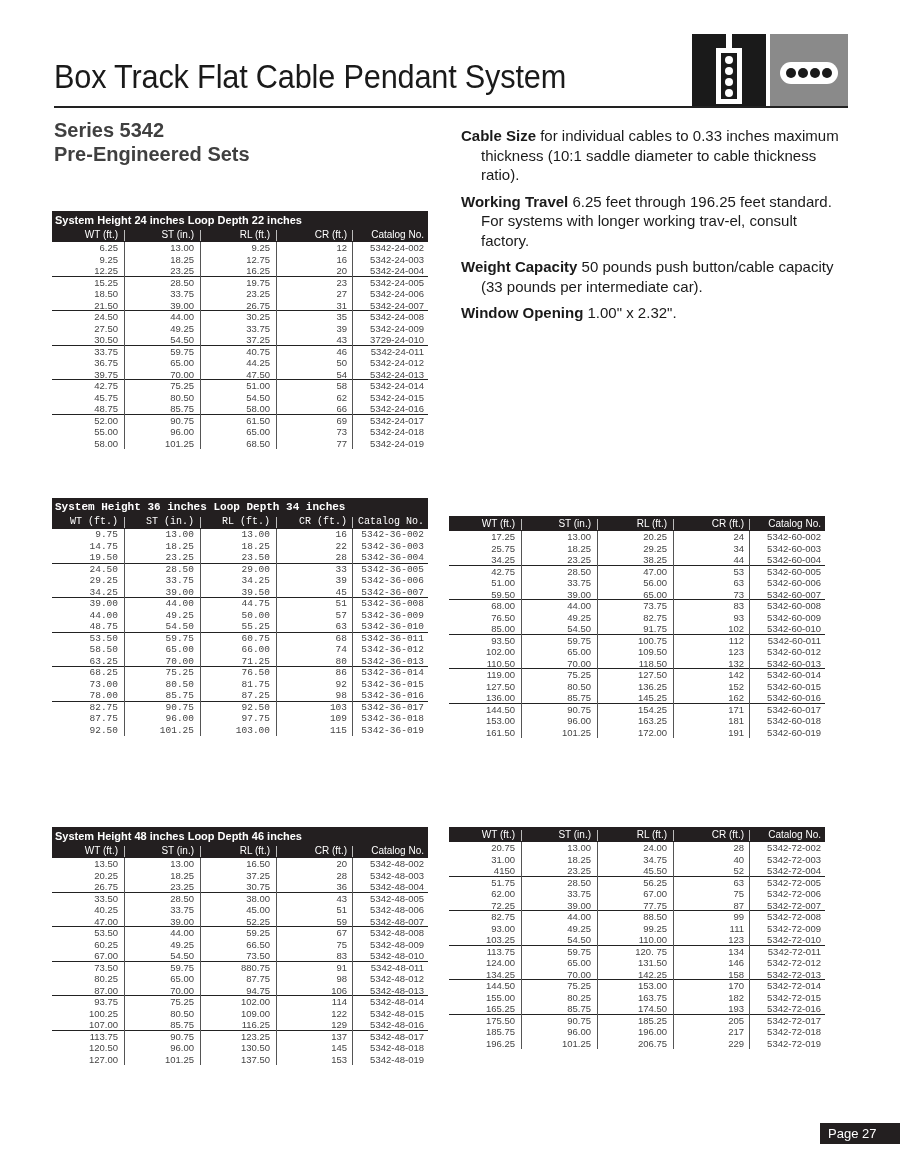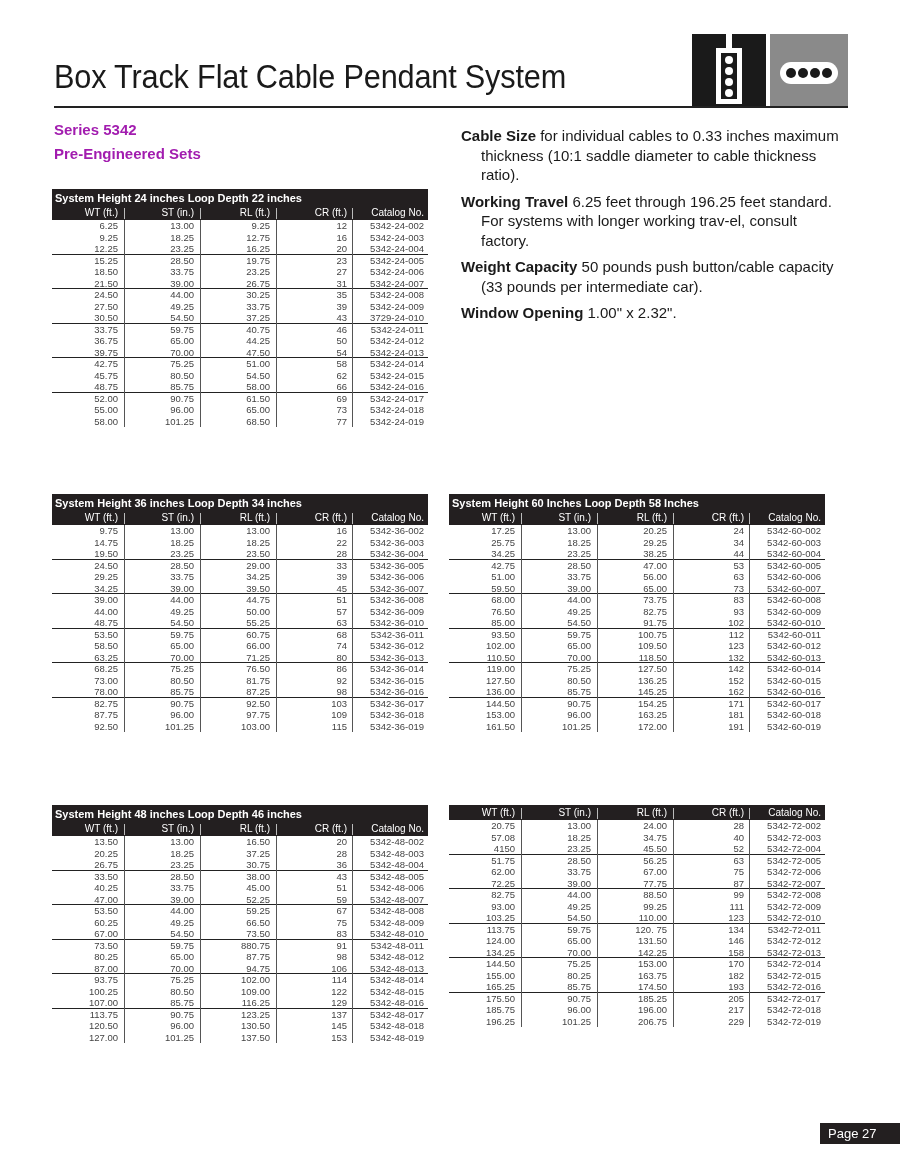--- a/index.html
+++ b/index.html
@@ -11,27 +11,27 @@
   .logo { position: absolute; left: 692px; top: 34px; width: 156px; height: 72px; }
   .logo-left { position: absolute; left: 0; top: 0; width: 74px; height: 72px; background: #1a1a1a; }
   .logo-right { position: absolute; left: 78px; top: 0; width: 78px; height: 72px; background: #8a8a8a; }
   .logo-slot { position: absolute; left: 34px; top: 0; width: 6px; height: 16px; background: #fff; }
   .logo-box { position: absolute; left: 24px; top: 14px; width: 26px; height: 56px; background: #fff; }
   .logo-box-inner { position: absolute; left: 5px; top: 5px; width: 16px; height: 46px; background: #1a1a1a; }
   .vdot { position: absolute; left: 4px; width: 8px; height: 8px; border-radius: 50%; background: #fff; }
   .logo-pill { position: absolute; left: 10px; top: 28px; width: 58px; height: 22px; border-radius: 11px; background: #fff; }
   .hdot { position: absolute; top: 6px; width: 10px; height: 10px; border-radius: 50%; background: #1a1a1a; }
 
-  .series { position: absolute; left: 54px; top: 118px; font-family: "Liberation Sans", sans-serif; font-weight: bold; font-size: 15px; line-height: 24px; color: #a21caf; }
+  .series { position: absolute; left: 54px; top: 118px; font-family: "Liberation Sans", sans-serif; font-weight: bold; font-size: 20px; line-height: 24px; color: #404040; }
 
   .specs { position: absolute; left: 445px; top: 126px; width: 400px; font-family: "Liberation Sans", sans-serif; font-size: 15px; line-height: 19.5px; color: #1a1a1a; }
   .spec { margin: 0 0 7px 16px; padding-left: 20px; text-indent: -20px; }
   .spec b { font-weight: bold; }
 
-  .tbl { position: absolute; width: 376px; font-family: "Liberation Sans", sans-serif; }
+  .tbl { position: absolute; width: 376px; font-family: "Liberation Sans", sans-serif; margin-top: 22px; }
   .tbl-head { background: #231f20; color: #fff; }
   .tbl-title { font-size: 11px; font-weight: bold; padding: 3px 3px 0 3px; height: 13px; line-height: 13px; white-space: nowrap; }
   .tbl-cols { display: flex; height: 15px; font-size: 10px; line-height: 15px; }
   .tbl-cols span { display: block; text-align: right; box-sizing: border-box; position: relative; }
   .c0 { width: 73px; padding-right: 7px; }
   .c1 { width: 76px; padding-right: 7px; }
   .c2 { width: 76px; padding-right: 7px; }
   .c3 { width: 76px; padding-right: 6px; }
   .c4 { width: 75px; padding-right: 4px; }
   .tbl-cols span.sep::after { content: ""; position: absolute; right: 0; top: 3px; width: 1px; height: 11px; background: #bbb; }
@@ -220,21 +220,21 @@
         <span class="c2">68.50</span>
         <span class="c3">77</span>
         <span class="c4">5342-24-019</span>
       </div>
       <div class="vline" style="left: 72px;"></div>
       <div class="vline" style="left: 148px;"></div>
       <div class="vline" style="left: 224px;"></div>
       <div class="vline" style="left: 300px;"></div>
     </div>
   </div>
-<div class="tbl" style="left:52px; top:494px;">
+<div class="tbl" style="left:52px; top:476px;font-family:Liberation Mono, monospace;">
     <div class="tbl-head">
       <div class="tbl-title">System Height 36 inches Loop Depth 34 inches</div>
       <div class="tbl-cols">
         <span class="c0 sep">WT (ft.)</span>
         <span class="c1 sep">ST (in.)</span>
         <span class="c2 sep">RL (ft.)</span>
         <span class="c3 sep">CR (ft.)</span>
         <span class="c4">Catalog No.</span>
       </div>
     </div>
@@ -366,21 +366,20 @@
         <span class="c4">5342-36-019</span>
       </div>
       <div class="vline" style="left: 72px;"></div>
       <div class="vline" style="left: 148px;"></div>
       <div class="vline" style="left: 224px;"></div>
       <div class="vline" style="left: 300px;"></div>
     </div>
   </div>
 <div class="tbl" style="left:449px; top:494px;">
     <div class="tbl-head">
-      <div class="tbl-title">System Height 60 Inches Loop Depth 58 Inches</div>
       <div class="tbl-cols">
         <span class="c0 sep">WT (ft.)</span>
         <span class="c1 sep">ST (in.)</span>
         <span class="c2 sep">RL (ft.)</span>
         <span class="c3 sep">CR (ft.)</span>
         <span class="c4">Catalog No.</span>
       </div>
     </div>
     <div class="tbl-body">
       <div class="row">
@@ -671,21 +670,21 @@
     </div>
     <div class="tbl-body">
       <div class="row">
         <span class="c0">20.75</span>
         <span class="c1">13.00</span>
         <span class="c2">24.00</span>
         <span class="c3">28</span>
         <span class="c4">5342-72-002</span>
       </div>
       <div class="row">
-        <span class="c0">57.08</span>
+        <span class="c0">31.00</span>
         <span class="c1">18.25</span>
         <span class="c2">34.75</span>
         <span class="c3">40</span>
         <span class="c4">5342-72-003</span>
       </div>
       <div class="row group-end">
         <span class="c0">4150</span>
         <span class="c1">23.25</span>
         <span class="c2">45.50</span>
         <span class="c3">52</span>

